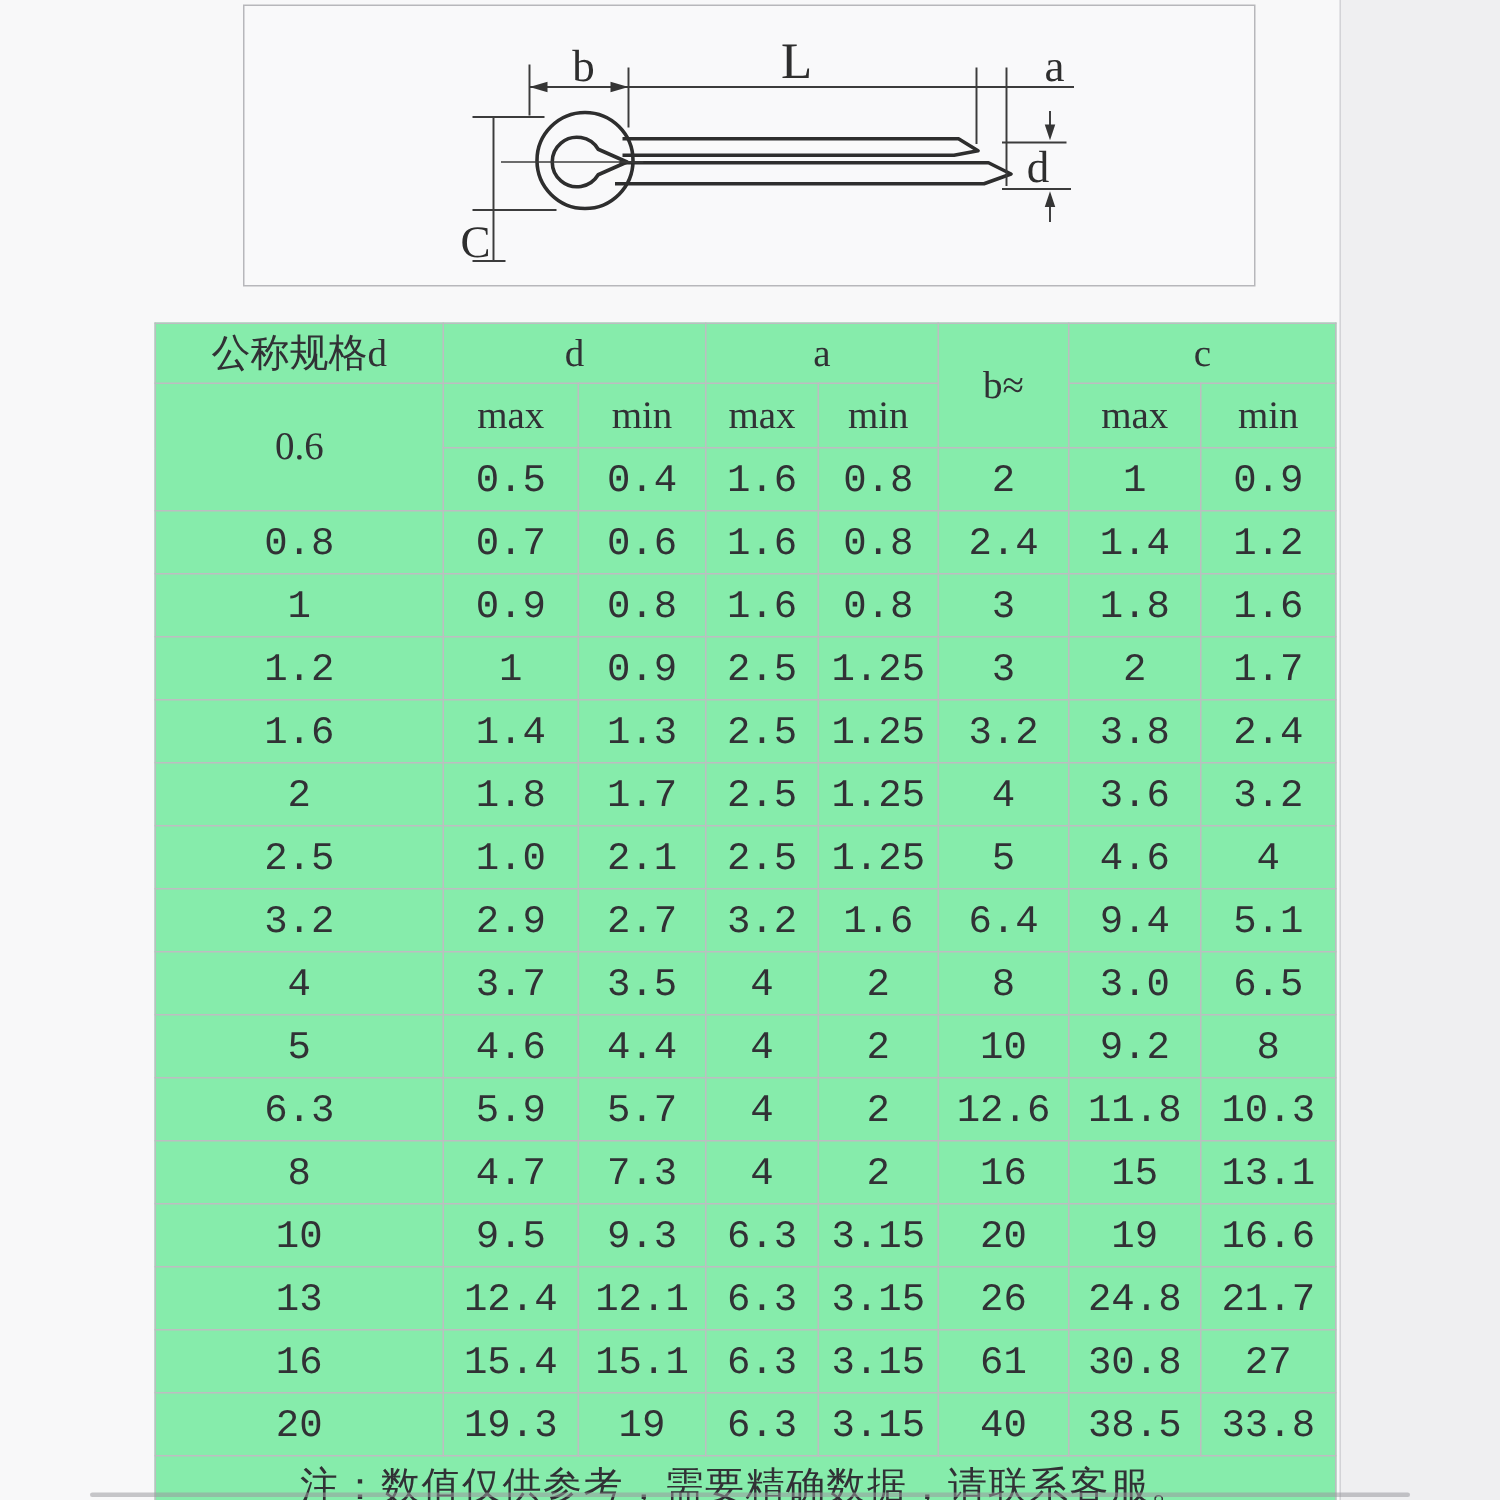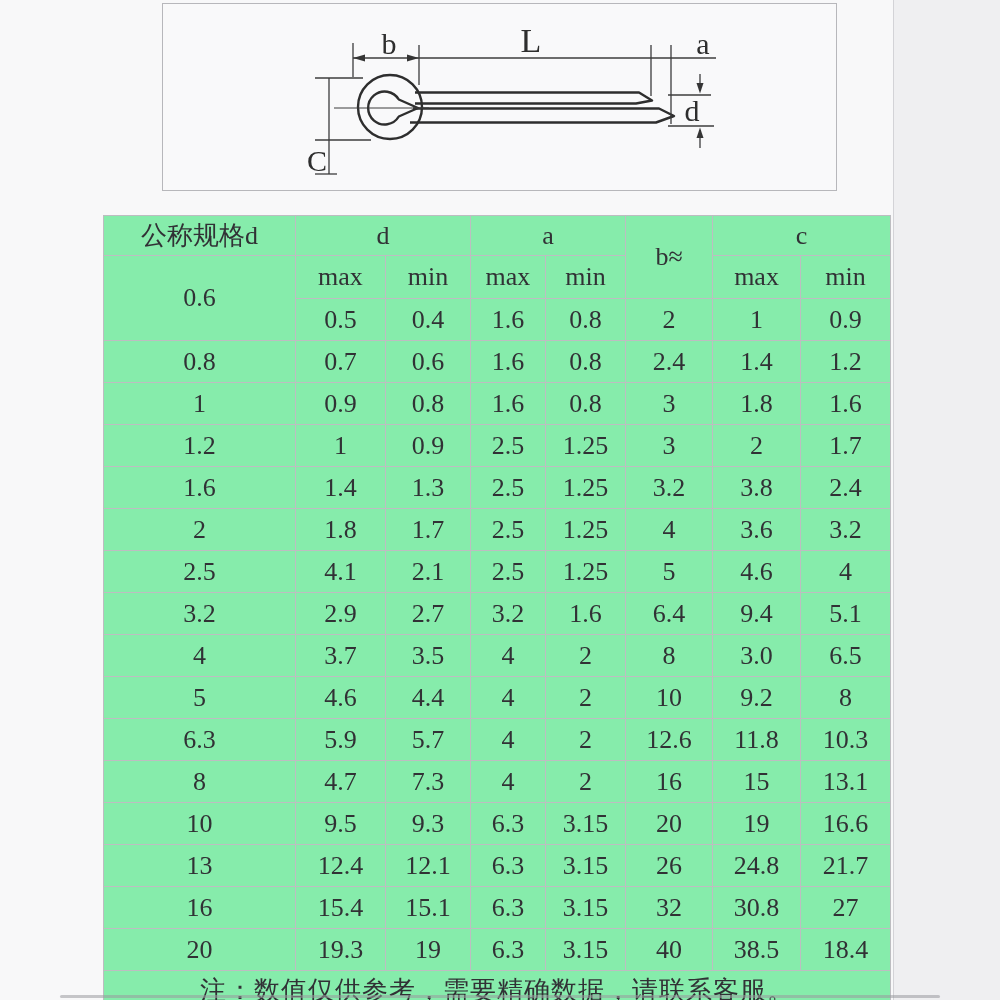--- a/index.html
+++ b/index.html
@@ -35,21 +35,21 @@
   table.spec th,table.spec td{
     border:1px solid #bfbfc3;
     padding:0;margin:0;
     text-align:center;vertical-align:middle;
     font-weight:normal;
     font-size:26px;color:#2f2f33;
     overflow:hidden;white-space:nowrap;
   }
   tr.r-group{height:40px;}
   tr.r-sub{height:43px;}
-  tr.r-data{height:42px;}
+  tr.r-data{height:42px;font-family:Liberation Mono, monospace;}
   tr.r-note{height:40px;}
   .h-corner{font-size:26px;}
   .h-group{font-size:28px;}
   .h-sub{font-size:24px;}
   .c-size{font-size:26px;}
   .note-cell{font-size:27px;letter-spacing:1px;}
 </style>
 </head>
 <body>
 
@@ -182,21 +182,21 @@
     <td>1.8</td>
     <td>1.7</td>
     <td>2.5</td>
     <td>1.25</td>
     <td>4</td>
     <td>3.6</td>
     <td>3.2</td>
   </tr>
         <tr class="r-data">
     <td class="c-size">2.5</td>
-    <td>4.1</td>
+    <td>1.0</td>
     <td>2.1</td>
     <td>2.5</td>
     <td>1.25</td>
     <td>5</td>
     <td>4.6</td>
     <td>4</td>
   </tr>
         <tr class="r-data">
     <td class="c-size">3.2</td>
     <td>2.9</td>
@@ -266,33 +266,33 @@
     <td>26</td>
     <td>24.8</td>
     <td>21.7</td>
   </tr>
         <tr class="r-data">
     <td class="c-size">16</td>
     <td>15.4</td>
     <td>15.1</td>
     <td>6.3</td>
     <td>3.15</td>
-    <td>32</td>
+    <td>61</td>
     <td>30.8</td>
     <td>27</td>
   </tr>
         <tr class="r-data">
     <td class="c-size">20</td>
     <td>19.3</td>
     <td>19</td>
     <td>6.3</td>
     <td>3.15</td>
     <td>40</td>
     <td>38.5</td>
-    <td>18.4</td>
+    <td>33.8</td>
   </tr>
         <tr class="r-note">
         <td class="note-cell" colspan="8">注：数值仅供参考，需要精确数据，请联系客服。</td>
       </tr>
     </tbody>
   </table>
 
   <div class="bottom-smear"></div>
 
 </div>

